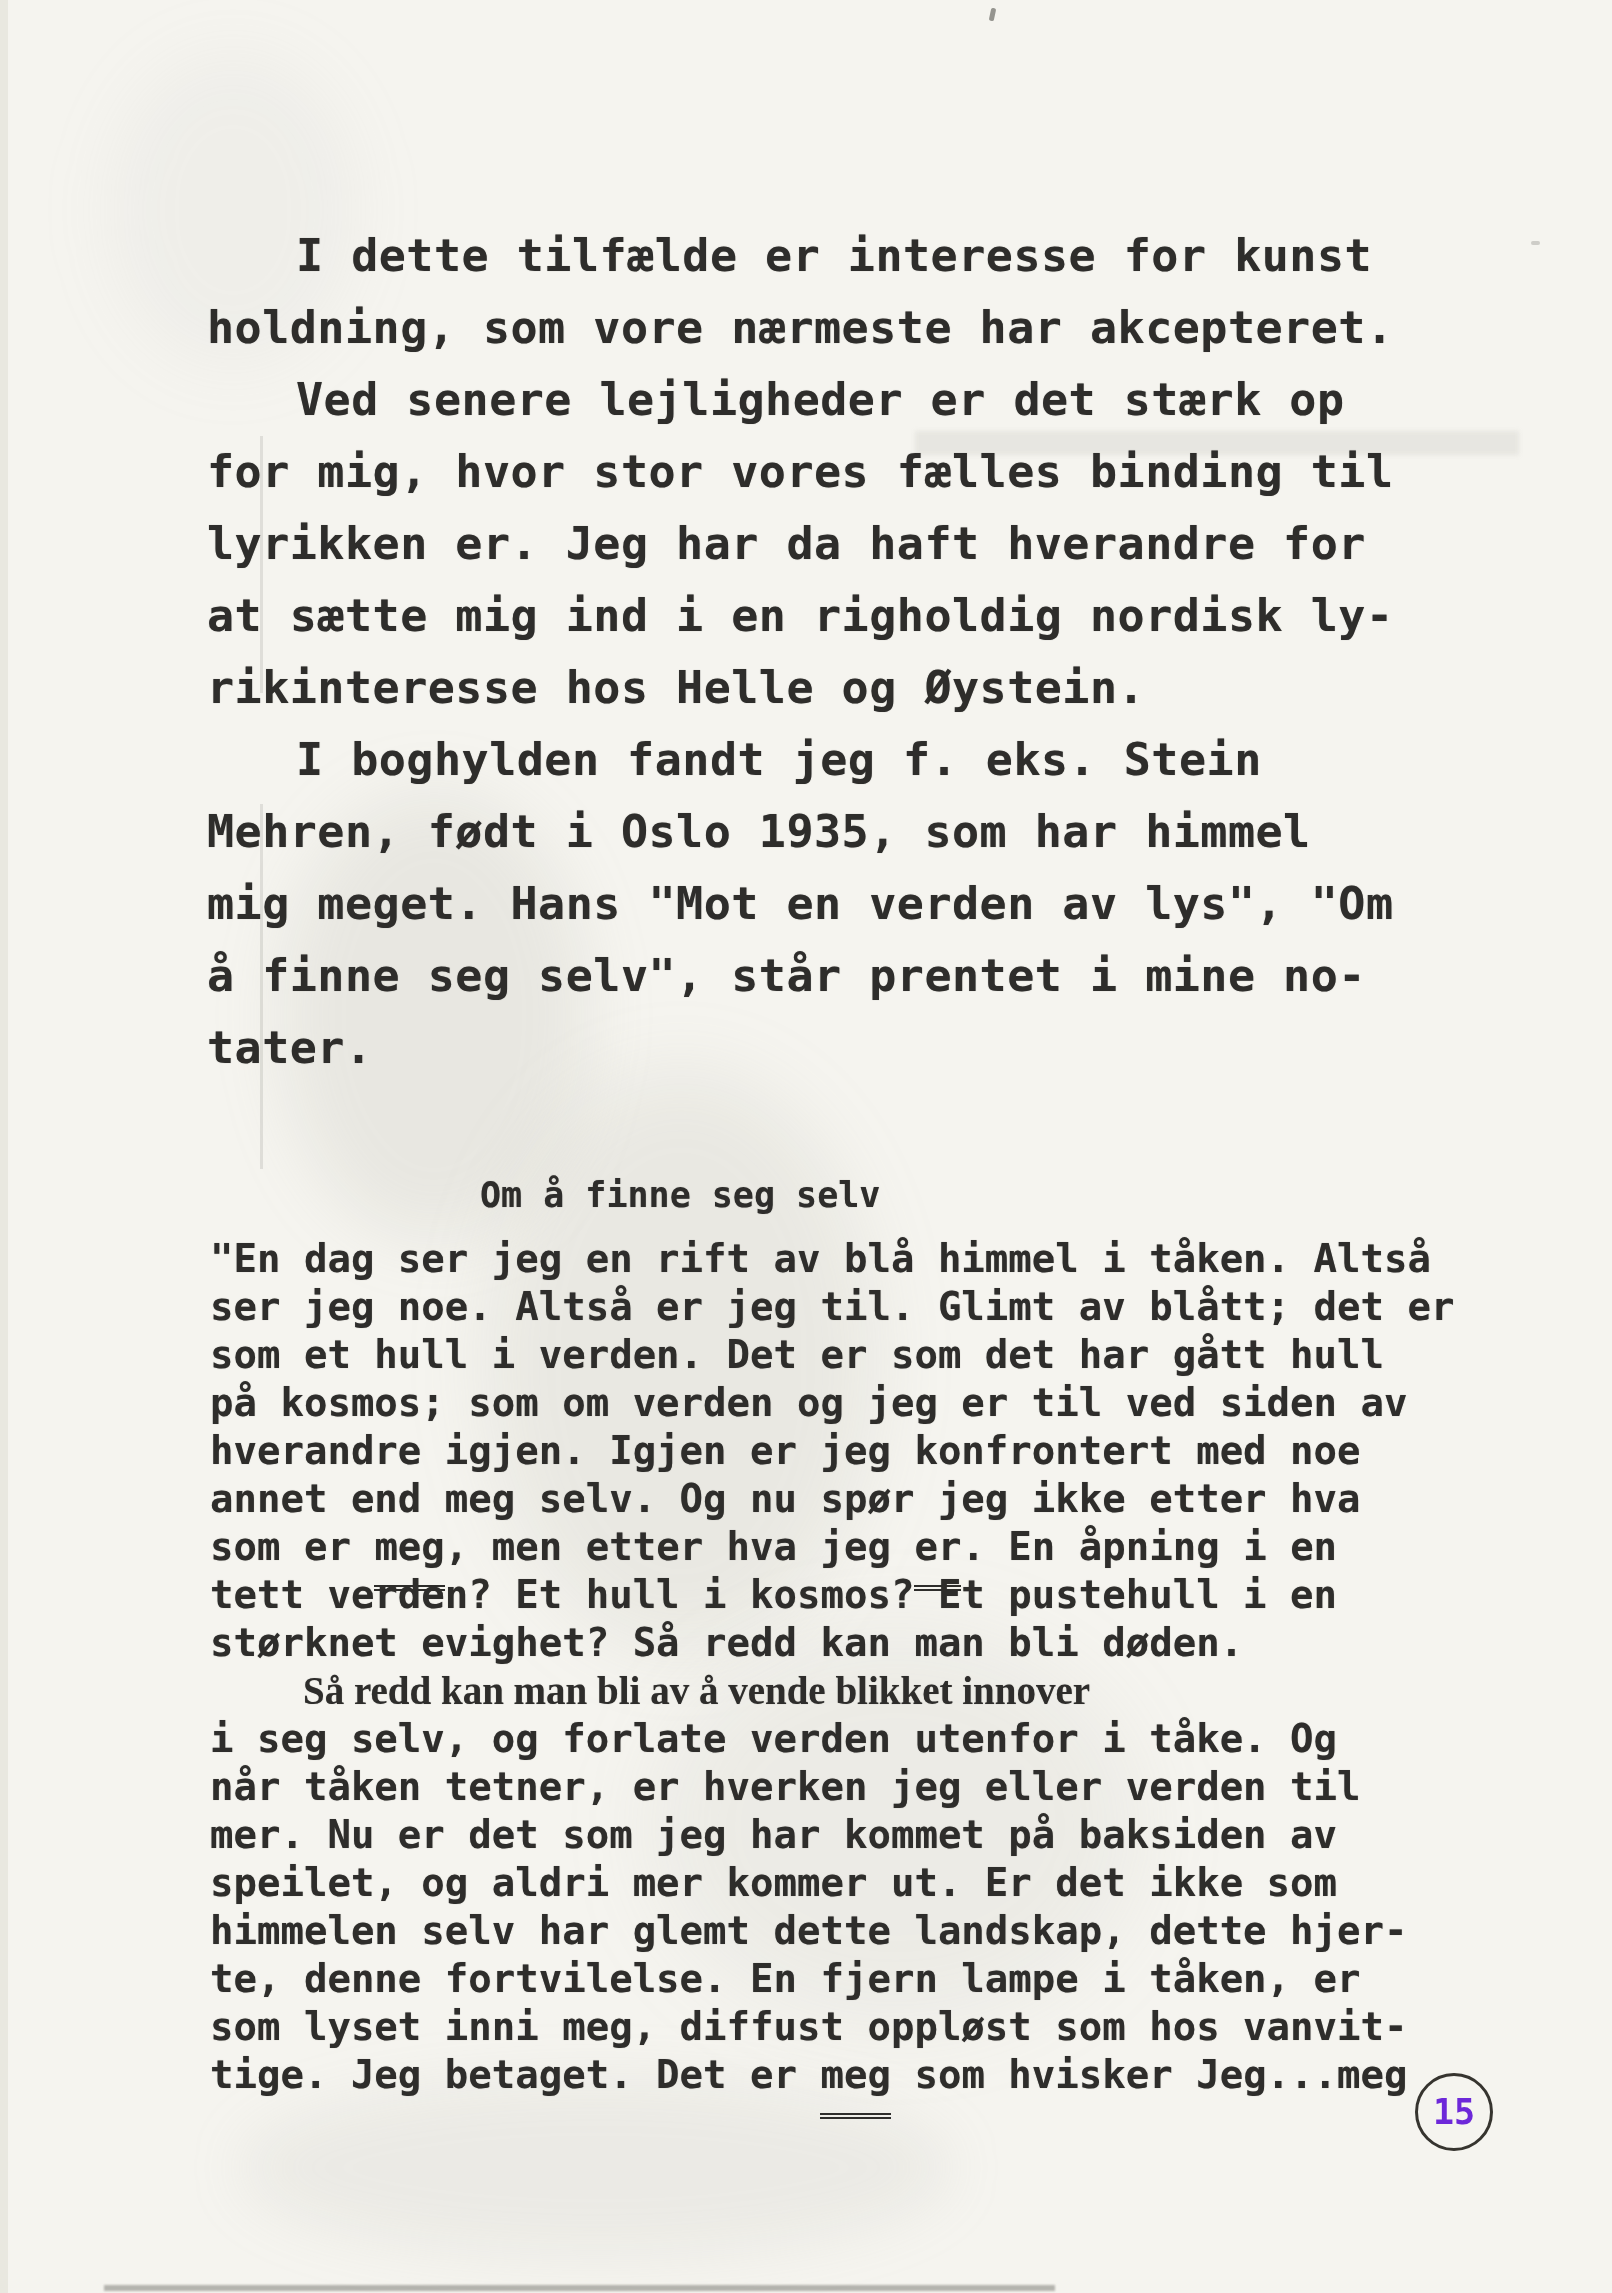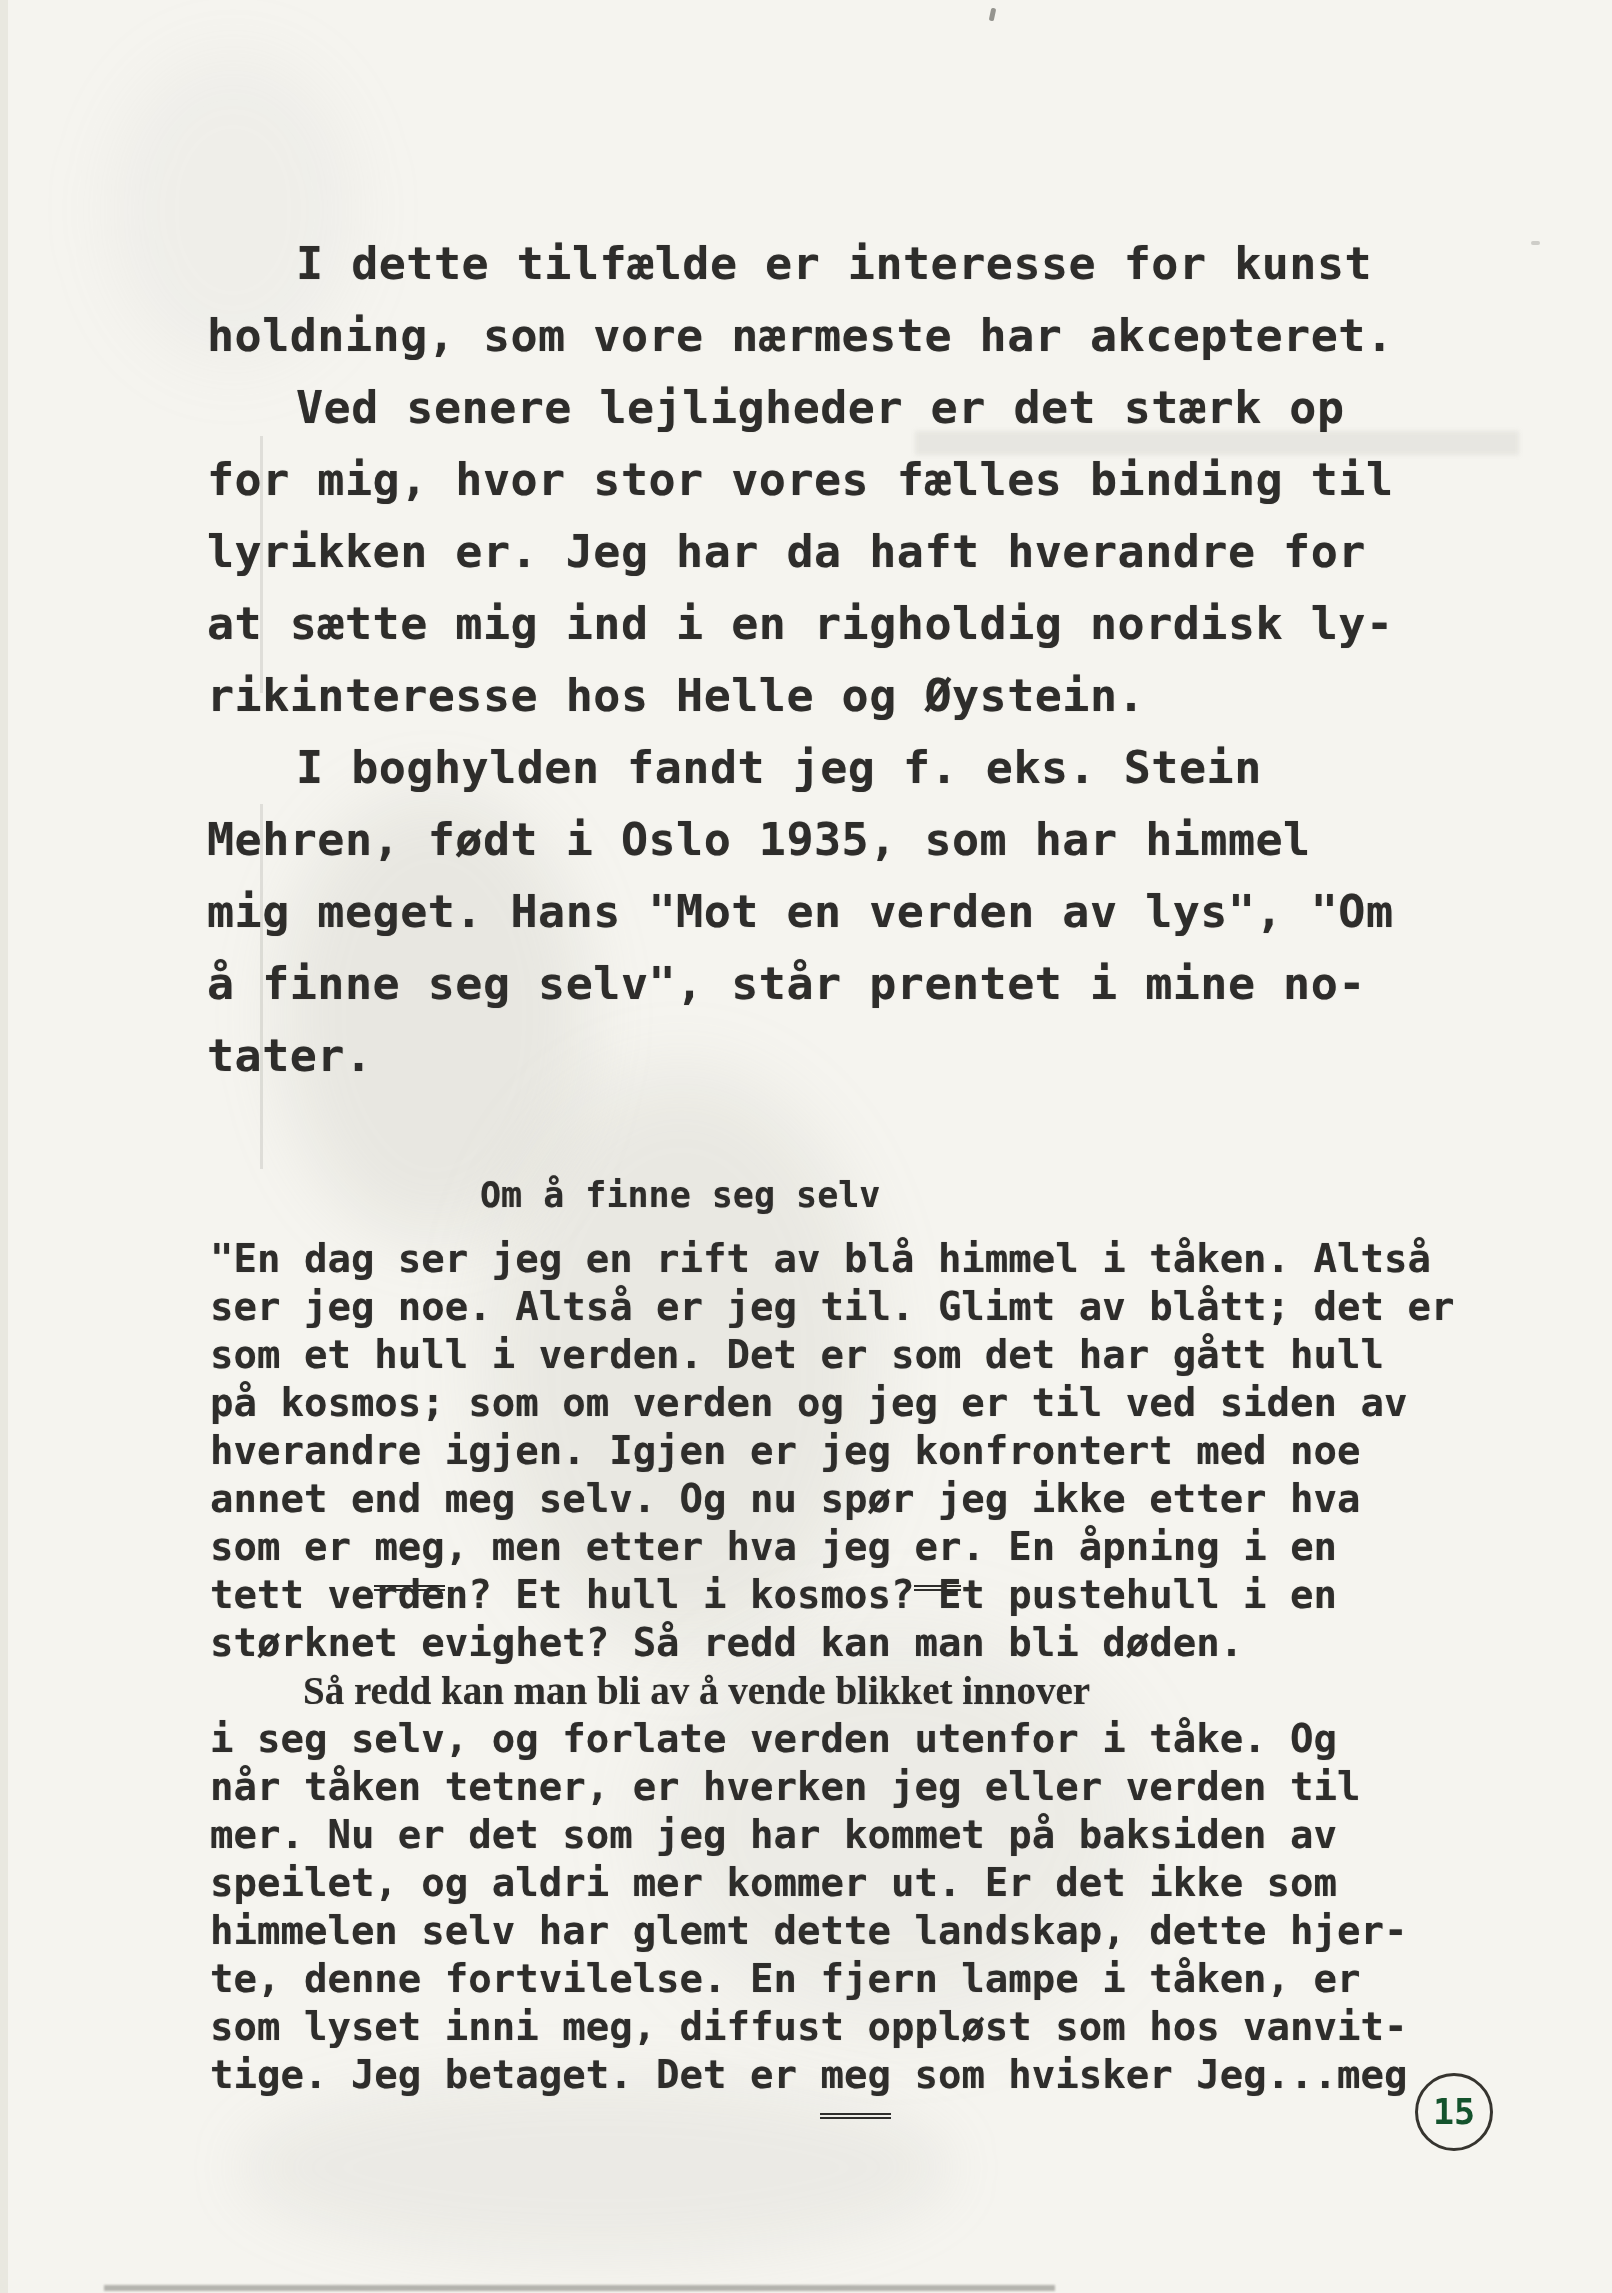--- a/index.html
+++ b/index.html
@@ -36,21 +36,21 @@
   }
   .artifact-line { position: absolute; width: 2.8px; background: rgba(90,90,84,0.14); }
   .artifact-line.a1 { left: 260px; top: 436px;  height: 257px; }
   .artifact-line.a2 { left: 260px; top: 804px;  height: 365px; }
   .speck { position: absolute; background: rgba(70,70,64,0.55); border-radius: 1.9px; }
   .speck.p1 { left: 990px; top: 7.5px;   width: 4.7px;  height: 13px; transform: rotate(12deg); }
   .speck.p2 { left: 1531px; top: 241px; width: 9.3px; height: 3.7px;  opacity: .4; }
   
   .typewritten { font-weight: 700; text-shadow: 0 0 0.9px rgba(40,40,38,0.45); white-space: nowrap; }
   .body-text {
-    position: absolute; left: 207px; top: 228px;
+    position: absolute; left: 207px; top: 220px;
     font-size: 45px; line-height: 72px; letter-spacing: 0.5px;
   }
   .body-text .para .line:first-child { text-indent: 89px; }
   .poem-heading {
     position: absolute; left: 480px; top: 1171px;
     font-size: 35px; line-height: 48px;
   }
   .poem-quote {
     position: absolute; left: 210px; top: 1235px;
     font-size: 39px; line-height: 48px;
@@ -58,21 +58,21 @@
   .poem-quote .stanza-2 .line:first-child { text-indent: 93px; font-family: Liberation Serif, serif; }
   .u { border-bottom: 6.5px double var(--ink); padding-bottom: 16px; }
   
   .page-number-circle {
     position: absolute; left: 1415px; top: 2073px; width: 78px; height: 78px;
     border: 3.7px solid #36342f; border-radius: 50%;
     display: flex; align-items: center; justify-content: center;
     background: transparent;
   }
   .page-number-circle span {
-    font-size: 35px; font-weight: 700; color: #14532d;
+    font-size: 35px; font-weight: 700; color: #6d28d9;
     font-family: "DejaVu Sans Mono", monospace;
   }
 </style>
 </head>
 <body>
 
 <div class="edge-strip-left"></div>
 <div class="edge-strip-bottom"></div>
 <div class="smudge s1"></div>
 <div class="smudge s2"></div>

